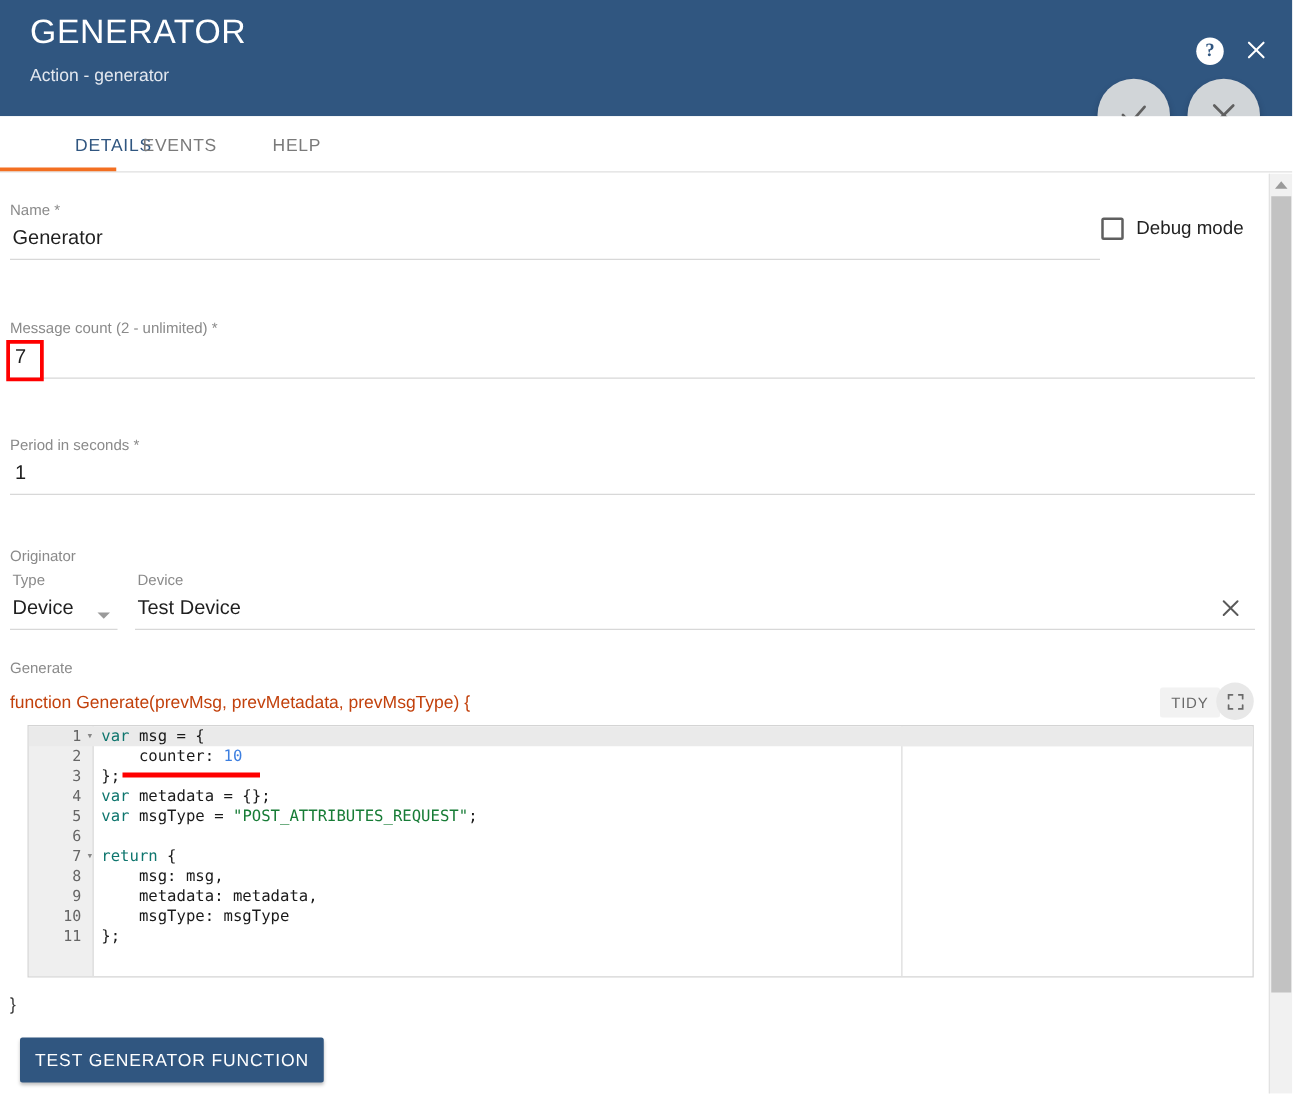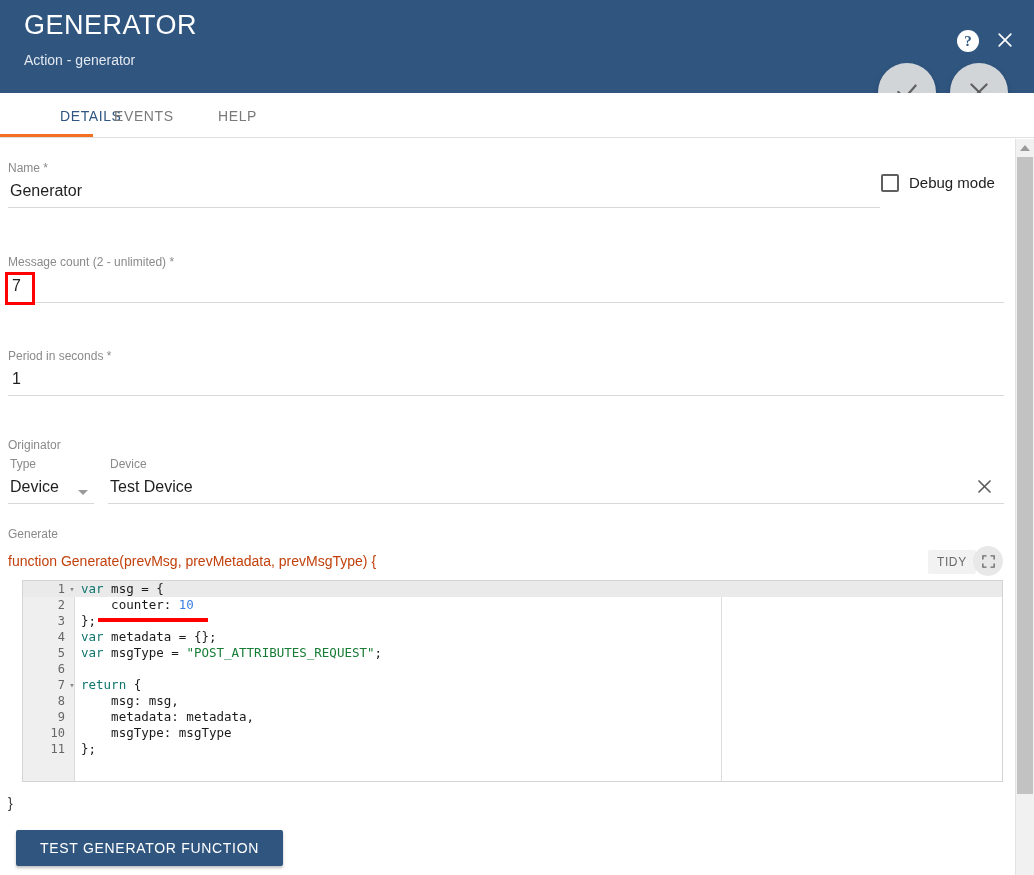--- a/index.html
+++ b/index.html
@@ -229,21 +229,21 @@
     background: #eaeaea;
   }
 
   .closing-brace {
     position: absolute; left: 8px; top: 795px;
     font-size: 14px; color: #3a3a3a;
   }
 
   .test-btn {
     position: absolute; left: 16px; top: 830px;
-    padding: 10px 24px;
+    padding: 10px 12px;
     background: #305680;
     color: #ffffff;
     font-size: 14px; font-weight: 500;
     letter-spacing: 0.7px;
     border: none; border-radius: 2px;
     cursor: pointer;
     box-shadow: 0 2px 3px rgba(0,0,0,0.25);
     font-family: "Liberation Sans", sans-serif;
   }
 

